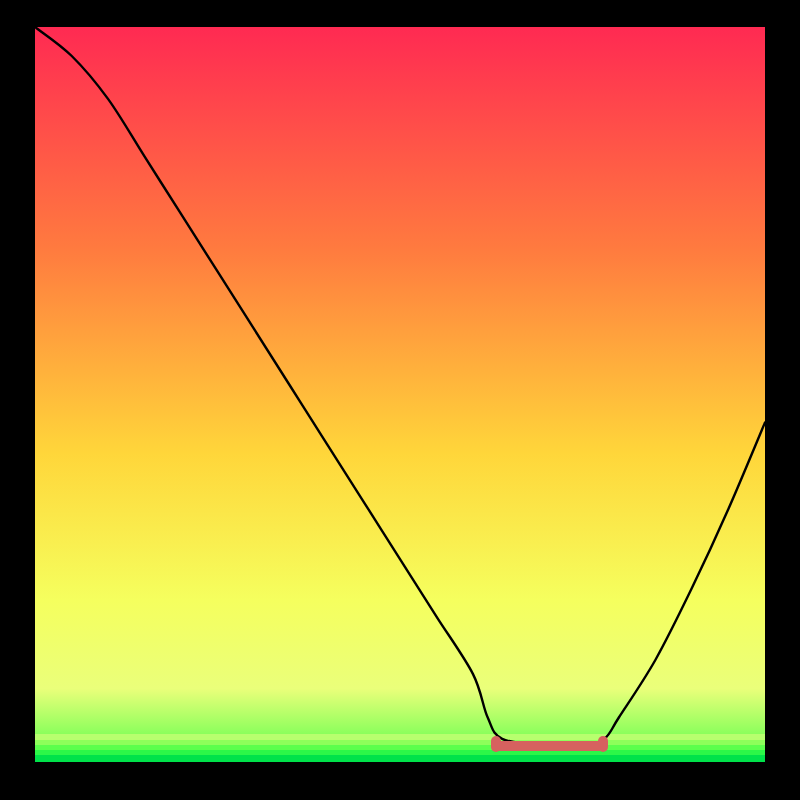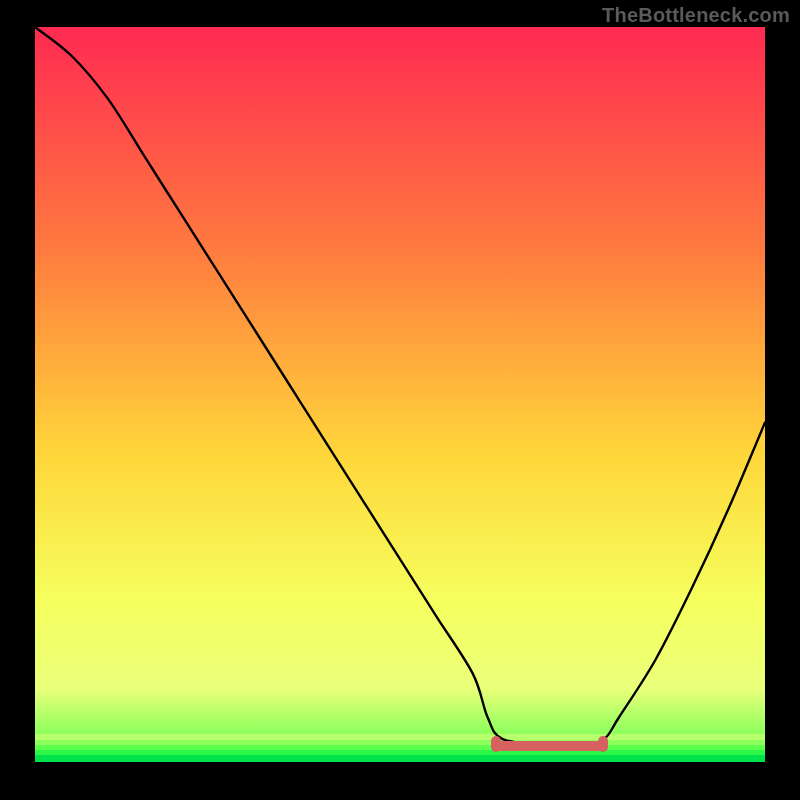--- a/index.html
+++ b/index.html
@@ -71,21 +71,20 @@
     background: #d6615f;
     border-radius: 5px;
     z-index: 6;
   }
 </style>
 </head>
 <body>
 
 <div class="wrap">
 
-  <div class="watermark">TheBottleneck.com</div>
 
   <div class="plot-area">
 
     <div class="gradient-bg" id="grad-bg" style="background: linear-gradient(rgb(255, 42, 82) 0%, rgb(255, 122, 63) 30%, rgb(255, 214, 58) 58%, rgb(245, 255, 94) 78%, rgb(234, 255, 122) 90%, rgb(127, 255, 88) 97%, rgb(0, 226, 74) 100%);"></div>
 
     <div id="green-strips">
         <div class="green-strip" style="top: 707px; height: 6px; background: rgb(184, 255, 110);"></div>
         <div class="green-strip" style="top: 713px; height: 5px; background: rgb(141, 255, 90);"></div>
         <div class="green-strip" style="top: 718px; height: 5px; background: rgb(91, 255, 76);"></div>
         <div class="green-strip" style="top: 723px; height: 5px; background: rgb(44, 247, 72);"></div>

